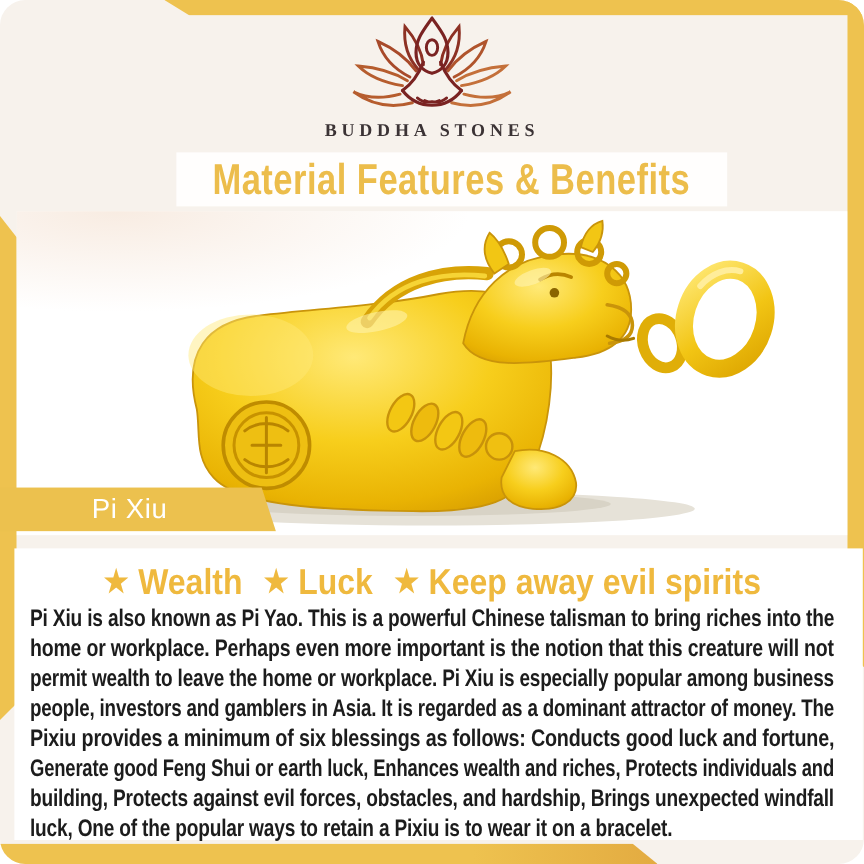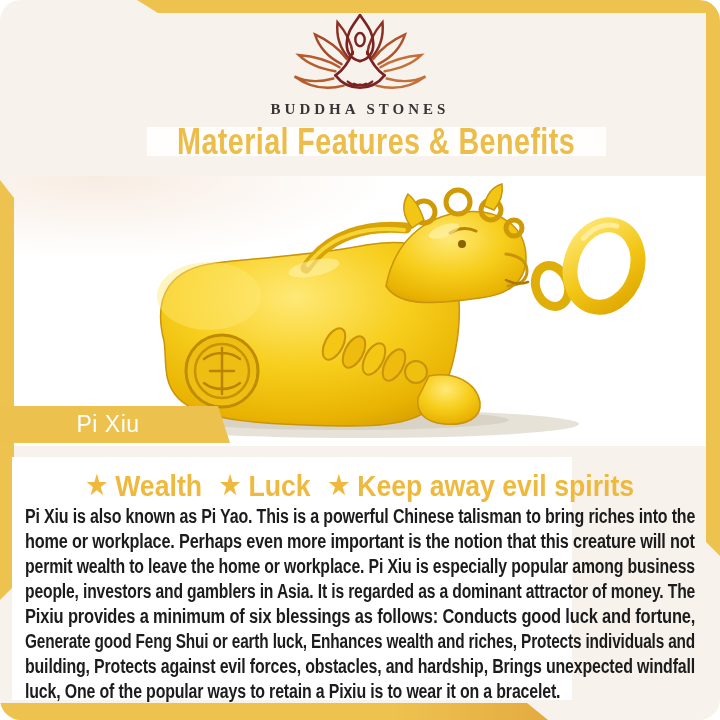--- a/index.html
+++ b/index.html
@@ -18,35 +18,35 @@
     clip-path:polygon(0 4px,14px 22px,14px 410px,0 424px);}
   .bottom-band{position:absolute;left:0;top:703px;width:548px;height:17px;
     background:linear-gradient(90deg,#eec24f 72%,#e3ab41);
     clip-path:polygon(0 0,527px 0,548px 17px,0 17px);}
   
   .logo{position:absolute;left:285px;top:13px;width:150px;height:88px;}
   .brand-name{position:absolute;left:0;top:101px;width:720px;text-align:center;
     font-family:"Liberation Serif", serif;font-size:15px;letter-spacing:4px;
     color:#3b3335;font-weight:600;}
   
-  .title-panel{position:absolute;left:147px;top:127px;width:459px;height:29px;background:#fffefd;
+  .title-panel{position:absolute;left:147px;top:127px;width:459px;height:45px;background:#fffefd;
     display:flex;align-items:center;justify-content:center;}
   .title-text{font-size:36px;font-weight:bold;color:#ecbd4b;letter-spacing:.5px;}
   
   .photo-panel{position:absolute;left:14px;top:176px;width:692px;height:270px;
     background:#ffffff;
     background-image:radial-gradient(ellipse 420px 120px at 12% 0%,#f8ece2 0%,rgba(255,255,255,0) 70%);}
   .photo-panel svg{display:block;width:692px;height:270px;}
   
   .label-band{position:absolute;left:0;top:406px;width:230px;height:37px;background:#ecc14e;
     clip-path:polygon(0 0,218px 0,230px 37px,0 37px);
     display:flex;align-items:center;justify-content:center;}
   .label-text{font-size:23px;font-weight:normal;color:#ffffff;letter-spacing:.5px;padding-right:14px;}
   
-  .info-panel{position:absolute;left:12px;top:457px;width:560px;height:243px;background:#ffffff;}
+  .info-panel{position:absolute;left:12px;top:457px;width:707px;height:243px;background:#ffffff;}
   .benefits-heading-row{position:absolute;left:0;top:12px;width:696px;display:flex;justify-content:center;}
   .benefits-heading{font-size:30px;font-weight:bold;color:#efb93e;}
   .benefits-heading .star{font-size:26px;margin:0 9px 0 20px;position:relative;top:-2px;}
   .benefits-heading .star:first-child{margin-left:0;}
   .body-text{position:absolute;left:13px;top:47px;width:670px;color:#1c1c1c;}
   .body-line{height:25px;line-height:25px;font-size:20px;font-weight:bold;letter-spacing:-.2px;text-align:right;}
   
   .fitx{display:inline-block;white-space:nowrap;}
   .fit-center{transform-origin:50% 50%;}
   .fit-left{transform-origin:0 50%;}

